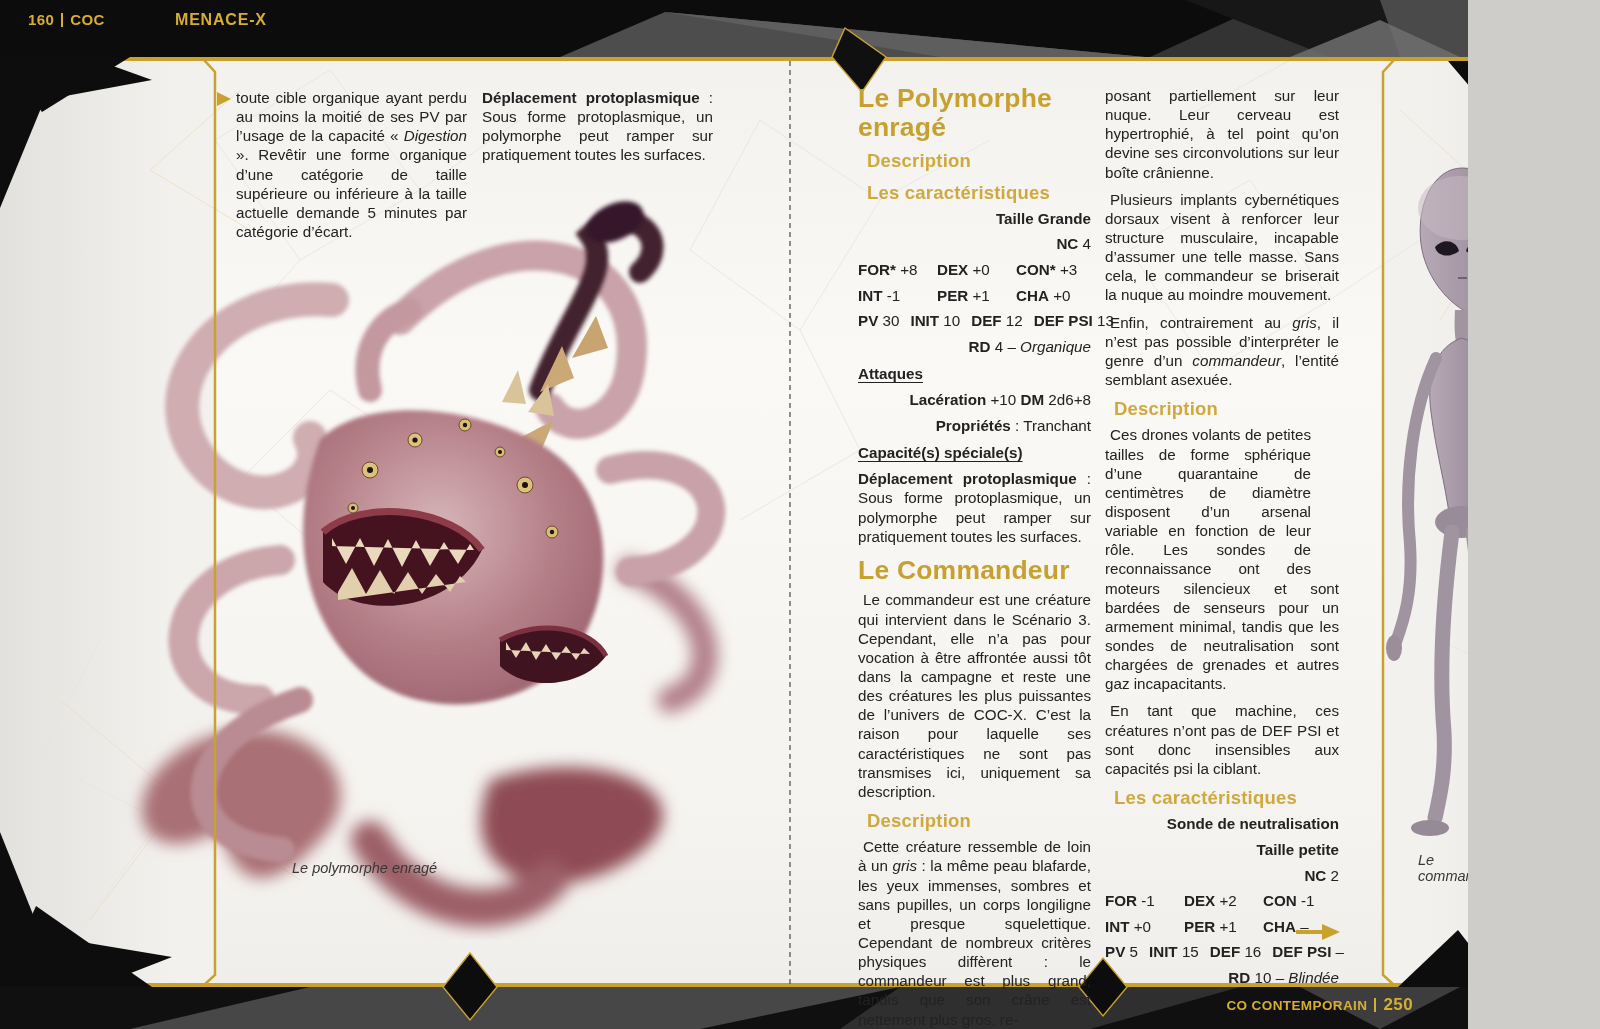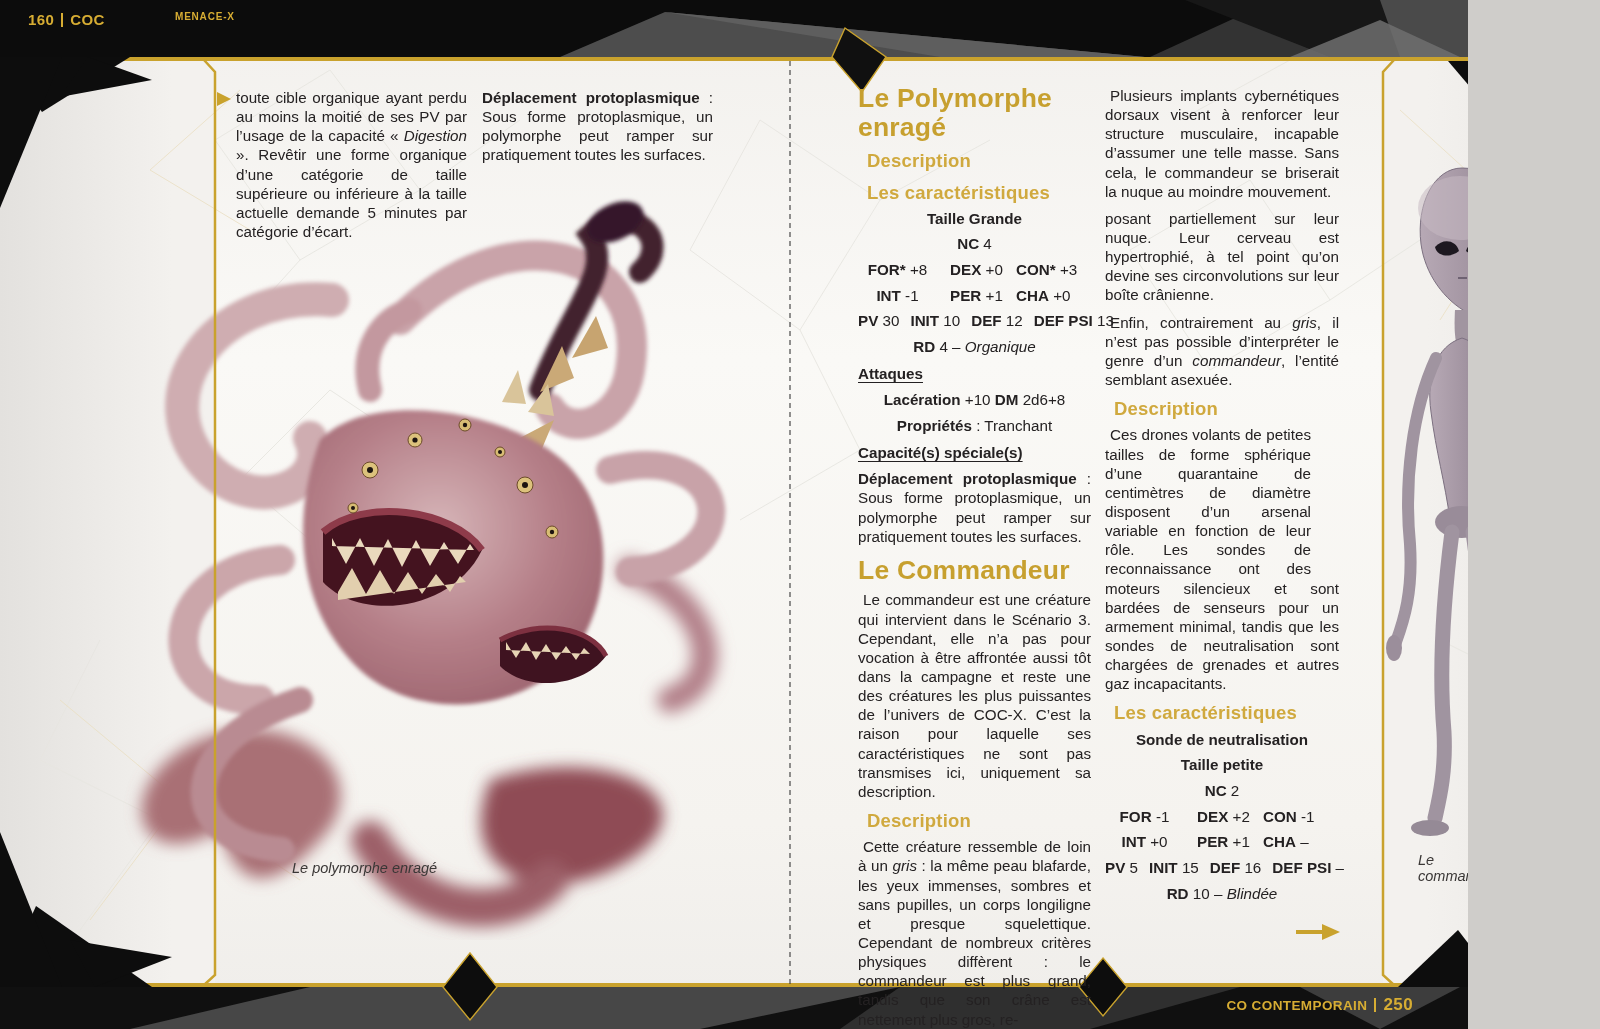--- a/index.html
+++ b/index.html
@@ -15,22 +15,22 @@
   svg.layer { position:absolute; left:0; top:0; }
 
   
   .col { position:absolute; text-align:justify; color:#242122; font-size:15.2px; line-height:1.26; }
   .para { margin:0 0 8px; text-indent:5px; }
   .b { font-weight:bold; }
   .i { font-style:italic; }
   .title { font-size:26.5px; line-height:1.08; font-weight:bold; color:#c7a02f; text-align:left; margin:0 0 6px; letter-spacing:.2px; }
   .subhead { font-size:18.5px; font-weight:bold; color:#d0a93e; text-align:left; margin:8px 9px 5px; letter-spacing:.2px; }
   .uhead { font-weight:bold; text-decoration:underline; text-underline-offset:3px; margin:8px 0 7px; text-align:left; }
-  .statline { margin:0 0 6.5px; text-align:center; white-space:nowrap; }
-  .stat-row { display:flex; margin:0 0 6.5px; text-align:center; }
+  .statline { margin:0 0 6.5px; text-align:right; white-space:nowrap; }
+  .stat-row { display:flex; margin:0 0 6.5px; text-align:left; }
   .stat-row .grp { width:79px; white-space:nowrap; }
   .stat-row .grp:last-child { width:auto; }
   .stat-row.tight { }
   .stat-row.tight .grp { width:auto; margin-right:11px; }
   .caption { position:absolute; font-style:italic; font-size:14.5px; color:#3a3736; }
 
   .hdr-txt { position:absolute; color:#d7ad33; font-weight:bold; letter-spacing:.4px; }
   .hdr-sep { display:inline-block; width:2px; height:14px; background:#d7ad33; vertical-align:-2px; margin:0 7px; }
 
   .bullet-arrow { position:absolute; left:217px; top:92px; width:0; height:0;
@@ -214,21 +214,21 @@
 
     <g fill="#c9a22d">
       <rect x="1296" y="930" width="26" height="4"></rect>
       <polygon points="1322,924 1340,932 1322,940"></polygon>
     </g>
   </svg>
 
   <div class="hdr-txt" style="left:28px; top:11px; font-size:15px;">
     <span>160</span><span class="hdr-sep"></span><span>COC</span>
   </div>
-  <div class="hdr-txt" style="left:175px; top:11px; font-size:10px; letter-spacing:.8px;">MENACE-X</div>
+  <div class="hdr-txt" style="left:175px; top:11px; font-size:16px; letter-spacing:.8px;">MENACE-X</div>
 
   <div class="hdr-txt" style="right:55px; top:995px; font-size:13.5px;">
     <span>CO CONTEMPORAIN</span><span class="hdr-sep"></span><span style="font-size:17px;">250</span>
   </div>
 
   <div class="bullet-arrow"></div>
   <div class="col" style="left:236px; top:88px; width:231px;">
     <p class="para" style="text-indent:0;"><span>toute cible organique ayant perdu au moins la moitié de ses PV par l’usage de la capacité « </span><span class="i">Digestion</span><span> ». Revêtir une forme organique d’une catégorie de taille supérieure ou inférieure à la taille actuelle demande 5 minutes par catégorie d’écart.</span></p>
   </div>
 
@@ -267,26 +267,27 @@
     <div class="uhead">Capacité(s) spéciale(s)</div>
     <p class="para" style="text-indent:0;"><span class="b">Déplacement protoplasmique</span><span> : Sous forme protoplasmique, un polymorphe peut ramper sur pratiquement toutes les surfaces.</span></p>
 
     <h1 class="title" style="margin-top:10px;">Le Commandeur</h1>
     <p class="para">Le commandeur est une créature qui intervient dans le Scénario 3. Cependant, elle n’a pas pour vocation à être affrontée aussi tôt dans la campagne et reste une des créatures les plus puissantes de l’univers de COC-X. C’est la raison pour laquelle ses caractéristiques ne sont pas transmises ici, uniquement sa description.</p>
     <h2 class="subhead">Description</h2>
     <p class="para" style="margin-bottom:0;"><span>Cette créature ressemble de loin à un </span><span class="i">gris</span><span> : la même peau blafarde, les yeux immenses, sombres et sans pupilles, un corps longiligne et presque squelettique. Cependant de nombreux critères physiques diffèrent : le commandeur est plus grand, tandis que son crâne est nettement plus gros, re-</span></p>
   </div>
 
   <div class="col" style="left:1105px; top:86px; width:234px;">
+    <p class="para" style="text-indent:0;">posant partiellement sur leur nuque. Leur cerveau est hypertrophié, à tel point qu’on devine ses circonvolutions sur leur boîte crânienne.</p>
     <p class="para">Plusieurs implants cybernétiques dorsaux visent à renforcer leur structure musculaire, incapable d’assumer une telle masse. Sans cela, le commandeur se briserait la nuque au moindre mouvement.</p>
-    <p class="para" style="text-indent:0;">posant partiellement sur leur nuque. Leur cerveau est hypertrophié, à tel point qu’on devine ses circonvolutions sur leur boîte crânienne.</p>
     <p class="para"><span>Enfin, contrairement au </span><span class="i">gris</span><span>, il n’est pas possible d’interpréter le genre d’un </span><span class="i">commandeur</span><span>, l’entité semblant asexuée.</span></p>
 
     <h2 class="subhead">Description</h2>
     <p class="para"><span class="wrap-spacer"></span><span>Ces drones volants de petites tailles de forme sphérique d’une quarantaine de centimètres de diamètre disposent d’un arsenal variable en fonction de leur rôle. Les sondes de reconnaissance ont des moteurs silencieux et sont bardées de senseurs pour un armement minimal, tandis que les sondes de neutralisation sont chargées de grenades et autres gaz incapacitants.</span></p>
+    <p class="para">En tant que machine, ces créatures n’ont pas de DEF PSI et sont donc insensibles aux capacités psi la ciblant.</p>
 
     <h2 class="subhead">Les caractéristiques</h2>
     <div class="statline b">Sonde de neutralisation</div>
     <div class="statline b">Taille petite</div>
     <div class="statline"><span class="b">NC</span> <span>2</span></div>
     <div class="stat-row">
       <span class="grp"><span class="b">FOR</span> <span>-1</span></span>
       <span class="grp"><span class="b">DEX</span> <span>+2</span></span>
       <span class="grp"><span class="b">CON</span> <span>-1</span></span>
     </div>

